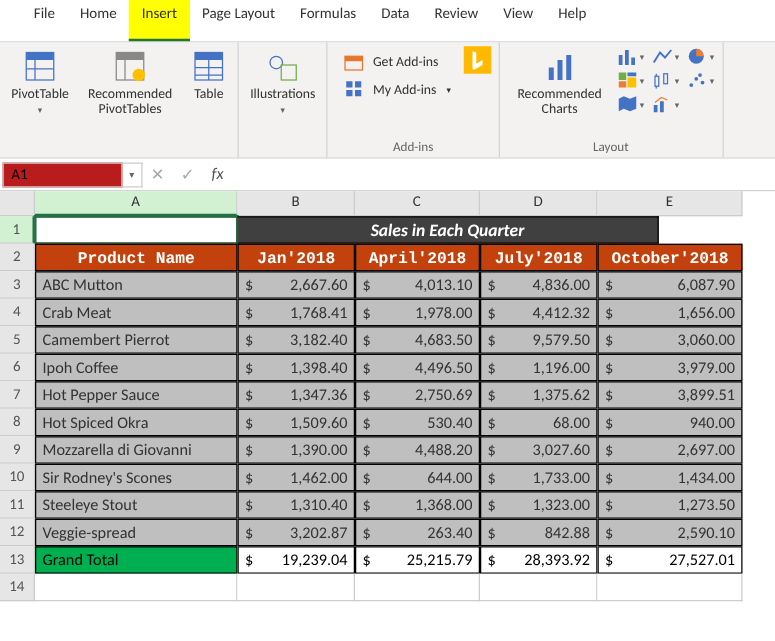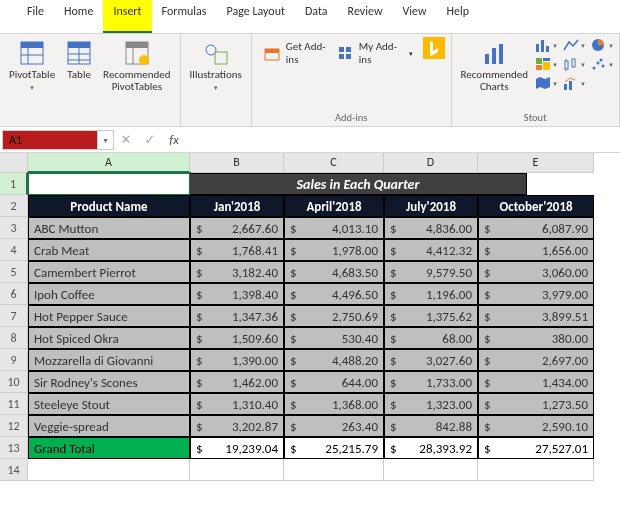--- a/index.html
+++ b/index.html
@@ -12,21 +12,21 @@
 
 
 .ribbon { display: flex; background: #f3f2f1; height: 93px; border-bottom: 1px solid #d4d4d4; }
 .ribbon-group { display: flex; flex-direction: column; align-items: center; border-right: 1px solid #d4d4d4; padding: 3px 6px 0 6px; }
 .ribbon-group .buttons-row { display: flex; flex: 1; align-items: flex-start; gap: 4px; }
 .ribbon-group .label { font-size: 10.5px; color: #666; padding: 1px 0 2px 0; text-align: center; width: 100%; }
 .rbtn { display: flex; flex-direction: column; align-items: center; gap: 2px; padding: 2px 3px; cursor: pointer; font-size: 11px; text-align: center; position: relative; }
 .rbtn .ico { width: 28px; height: 28px; display: flex; align-items: center; justify-content: center; }
 .rbtn .txt { max-width: 78px; line-height: 1.1; }
 .rbtn .dd { font-size: 7px; color: #666; }
-.small-stack { display: flex; flex-direction: row; gap: 2px; padding: 2px 4px;}
+.small-stack { display: flex; flex-direction: column; gap: 2px; padding: 2px 4px;}
 .small-btn { display: flex; align-items: center; gap: 6px; font-size: 11px; padding: 1px 2px; cursor: pointer; }
 .small-btn .sico { width: 18px; height: 18px; display: flex; align-items: center; justify-content: center; }
 .charts-grid { display: flex; flex-direction: column; gap: 3px; }
 .charts-row { display: flex; gap: 6px;}
 .cico { width: 22px; height: 16px; display:flex; align-items:center; justify-content:center; cursor:pointer; position:relative;}
 .cico .dd2 { font-size: 7px; color:#666; margin-left:2px;}
 
 
 .fbar { display: flex; align-items: center; height: 26px; border-bottom: 1px solid #d4d4d4; background:#fff; padding:2px; gap:0;}
 .namebox { width: 96px; height: 20px; border: 1px solid #ccc; padding: 2px 6px; font-size: 12px; background:#b91c1c;}
@@ -38,42 +38,42 @@
 .grid { position: relative; }
 .col-headers { display: flex; height: 20px; }
 .corner { width: 28px; background:#e6e6e6; border-right:1px solid #ccc; border-bottom:1px solid #ccc;}
 .colh { background:#e6e6e6; border-right:1px solid #ccc; border-bottom:1px solid #ccc; text-align:center; line-height:19px; font-size:12px; color:#333;}
 .colh.sel { background:#d2f0d2; border-bottom:2px solid #217346;}
 .row { display:flex; }
 .rowh { width:28px; background:#e6e6e6; border-right:1px solid #ccc; border-bottom:1px solid #ccc; text-align:center; font-size:12px; color:#555; display:flex; align-items:center; justify-content:center;}
 .rowh.sel { background:#d2f0d2; border-right:2px solid #217346;}
 .cell { border-right:1px solid #ccc; border-bottom:1px solid #ccc; font-size:13px; padding:2px 5px; display:flex; align-items:center; height:22px; overflow:hidden; white-space:nowrap;}
 .title-row .cell { background:#404040; color:#fff; font-weight:bold; font-style:italic; border:1px solid #000; justify-content:center; font-size:14px;}
-.header-row .cell { background:#0f172a; color:#fff; font-weight:bold; border:1px solid #000; justify-content:center;}
+.header-row .cell { background:#c2410c; color:#fff; font-weight:bold; border:1px solid #000; justify-content:center;font-family:Liberation Mono, monospace;}
 .data-row .cell { background:#bfbfbf; border:1px solid #000;}
 .data-row .cell.name { justify-content:flex-start;}
 .data-row .cell.val { justify-content:space-between;}
 .total-row .cell { background:#00b050; color:#000; font-weight:normal; border:1px solid #000;}
 .total-row .cell.name { justify-content:flex-start;}
 .total-row .cell.val { background:#fff; justify-content:space-between; border:1px solid #000;}
 .dollar { padding-right:6px;}
 .empty-row .cell { background:#fff;}
 .selected-cell { outline: 2px solid #217346; outline-offset:-1px; background:#fff !important;}
 
 .wA{width:162px;} .wB{width:94px;} .wC{width:100px;} .wD{width:94px;} .wE{width:116px;}
 </style>
 </head>
 <body>
 
 <div class="menubar">
   <div class="tab">File</div>
   <div class="tab">Home</div>
   <div class="tab active">Insert</div>
+  <div class="tab">Page Layout</div>
   <div class="tab">Formulas</div>
-  <div class="tab">Page Layout</div>
   <div class="tab">Data</div>
   <div class="tab">Review</div>
   <div class="tab">View</div>
   <div class="tab">Help</div>
 </div>
 
 <div class="ribbon">
   <div class="ribbon-group">
     <div class="buttons-row">
       <div class="rbtn">
@@ -84,39 +84,39 @@
               <line x1="9" y1="8" x2="9" y2="24" stroke="#4472c4"></line>
               <line x1="2" y1="15" x2="24" y2="15" stroke="#4472c4"></line>
             </svg>
           </span>
         <span class="txt">PivotTable</span>
         <span class="dd">▾</span>
       </div>
       <div class="rbtn">
         <span class="ico">
             <svg width="26" height="26">
+              <rect x="2" y="2" width="22" height="22" fill="none" stroke="#888"></rect>
+              <rect x="2" y="2" width="22" height="6" fill="#888"></rect>
+              <line x1="9" y1="8" x2="9" y2="24" stroke="#888"></line>
+              <circle cx="20" cy="20" r="5" fill="#ffc000"></circle>
+            </svg>
+          </span>
+        <span class="txt">Recommended PivotTables</span>
+      </div>
+      <div class="rbtn">
+        <span class="ico">
+            <svg width="26" height="26">
               <rect x="2" y="2" width="22" height="22" fill="none" stroke="#4472c4"></rect>
               <rect x="2" y="2" width="22" height="6" fill="#4472c4"></rect>
               <line x1="2" y1="14" x2="24" y2="14" stroke="#4472c4"></line>
               <line x1="2" y1="20" x2="24" y2="20" stroke="#4472c4"></line>
               <line x1="13" y1="8" x2="13" y2="24" stroke="#4472c4"></line>
             </svg>
           </span>
         <span class="txt">Table</span>
-      </div>
-      <div class="rbtn">
-        <span class="ico">
-            <svg width="26" height="26">
-              <rect x="2" y="2" width="22" height="22" fill="none" stroke="#888"></rect>
-              <rect x="2" y="2" width="22" height="6" fill="#888"></rect>
-              <line x1="9" y1="8" x2="9" y2="24" stroke="#888"></line>
-              <circle cx="20" cy="20" r="5" fill="#ffc000"></circle>
-            </svg>
-          </span>
-        <span class="txt">Recommended PivotTables</span>
       </div>
     </div>
   </div>
 
   <div class="ribbon-group" style="border-right:1px solid #d4d4d4;">
     <div class="buttons-row">
       <div class="rbtn">
         <span class="ico">
             <svg width="26" height="26">
               <circle cx="8" cy="10" r="5" fill="none" stroke="#4472c4"></circle>
@@ -242,21 +242,21 @@
               <svg width="16" height="14">
                 <rect x="1" y="8" width="3" height="6" fill="#4472c4"></rect>
                 <rect x="6" y="5" width="3" height="9" fill="#4472c4"></rect>
                 <polyline points="2,6 7,2 12,4" fill="none" stroke="#ed7d31"></polyline>
               </svg>
               <span class="dd2">▾</span>
             </div>
         </div>
       </div>
     </div>
-    <div class="label">Stout</div>
+    <div class="label">Layout</div>
   </div>
 </div>
 
 <div class="fbar">
   <input class="namebox" value="A1" style="">
   <div class="fb-dd">▾</div>
   <div class="fb-btn">✕</div>
   <div class="fb-btn">✓</div>
   <div class="fb-btn" style="font-style:italic;color:#555;">fx</div>
   <input class="formula-input" value="" style="">
@@ -396,21 +396,21 @@
         <div class="cell val wC ">
           <span class="dollar">$</span>
           <span>530.40</span>
         </div>
         <div class="cell val wD ">
           <span class="dollar">$</span>
           <span>68.00</span>
         </div>
         <div class="cell val wE ">
           <span class="dollar">$</span>
-          <span>380.00</span>
+          <span>940.00</span>
         </div>
       </div>
       <div class="row data-row">
         <div class="rowh ">9</div>
         <div class="cell name wA">Mozzarella di Giovanni</div>
         <div class="cell val wB ">
           <span class="dollar">$</span>
           <span>1,390.00</span>
         </div>
         <div class="cell val wC ">

